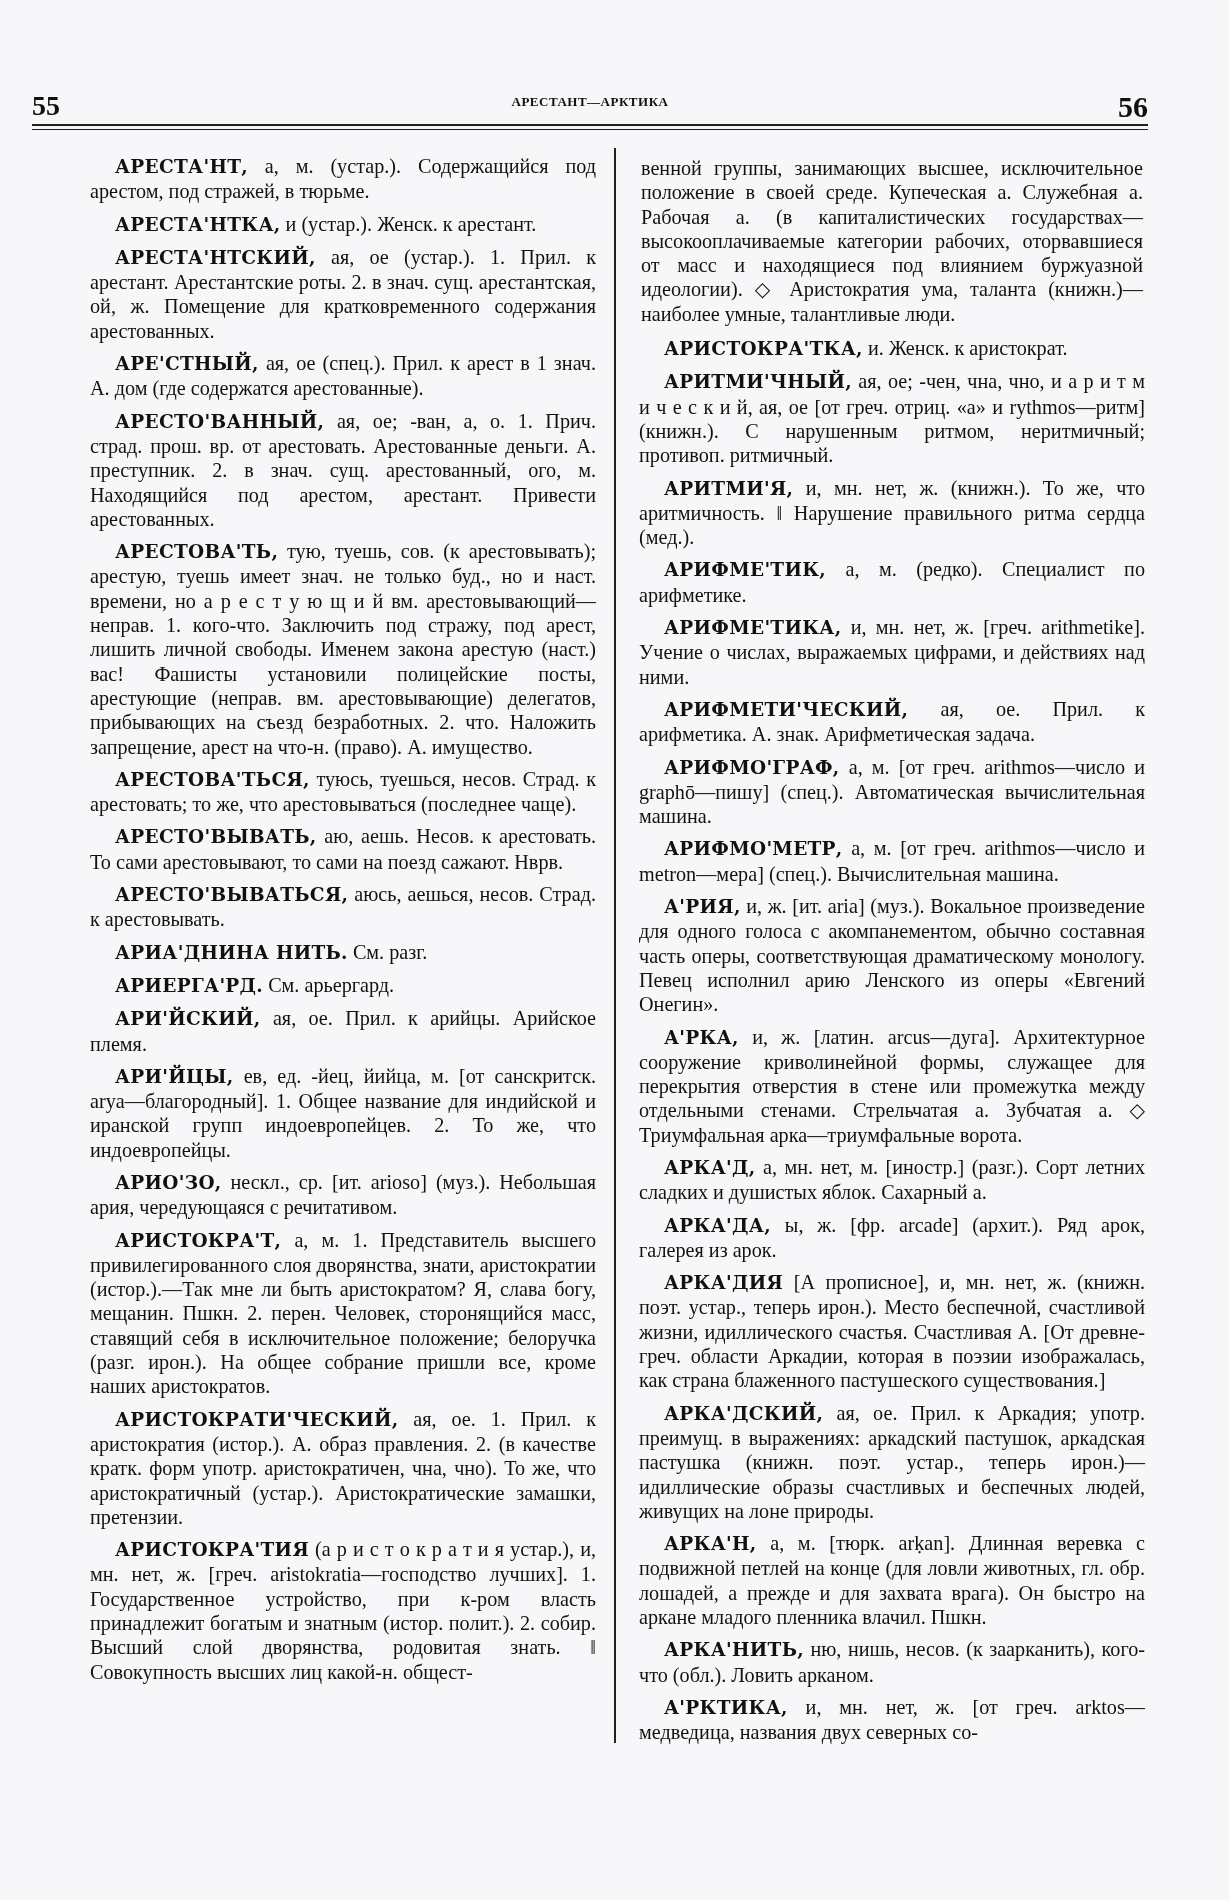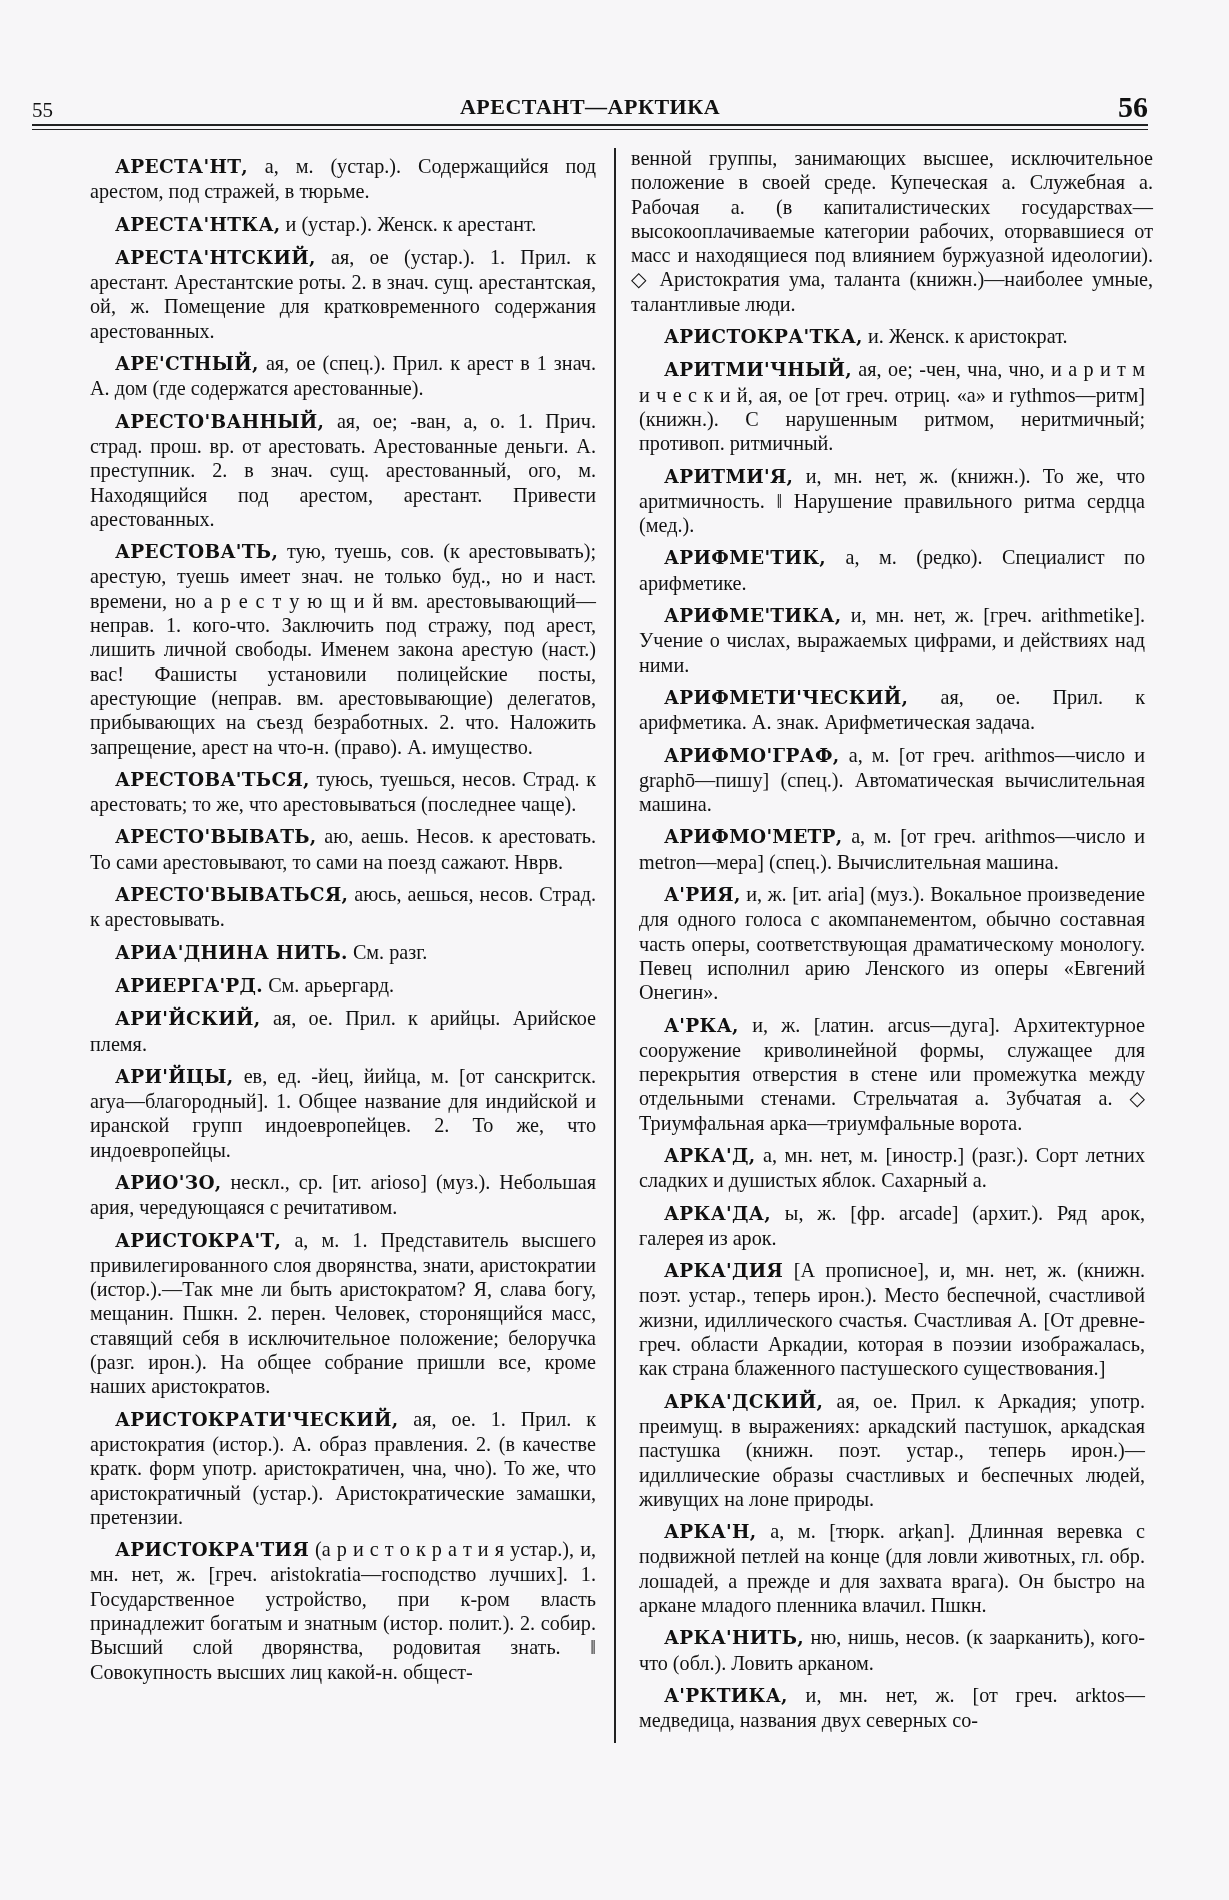--- a/index.html
+++ b/index.html
@@ -7,38 +7,38 @@
     width: 1229px; height: 1900px;
     background: #f7f6f8;
     font-family: "DejaVu Serif", "Liberation Serif", serif;
     color: #111;
     position: relative;
     overflow: hidden;
   }
   .page-header {
     position: absolute; left: 32px; top: 90px; width: 1116px; height: 40px;
   }
-  .page-num-left { position: absolute; left: 0; top: 0; font-size: 21px; font-weight: normal; font-family: "Liberation Serif", serif; margin-top: 8px; }
+  .page-num-left { position: absolute; left: 0; top: 0; font-size: 28px; font-weight: bold; font-family: "Liberation Serif", serif; }
   .page-num-right { position: absolute; right: 0; top: 0; font-size: 30px; font-weight: bold; font-family: "Liberation Serif", serif; }
-  .running-head { position: absolute; left: 0; right: 0; top: 4px; text-align: center; font-size: 22px; font-weight: bold; letter-spacing: 0.5px; font-family: "Liberation Serif", serif; }
+  .running-head { position: absolute; left: 0; right: 0; top: 4px; text-align: center; font-size: 13px; font-weight: bold; letter-spacing: 0.5px; font-family: "Liberation Serif", serif; }
   .rule { position: absolute; left: 32px; width: 1116px; height: 0; border-top: 2px solid #222; }
   .rule1 { top: 124px; }
   .rule2 { top: 129px; border-top-width: 1px; }
   .col-divider { position: absolute; left: 614px; top: 148px; width: 0; height: 1595px; border-left: 2px solid #222; }
   .column {
     position: absolute; top: 146px; width: 522px;
     font-family: "Liberation Serif", serif;
     font-size: 20.2px; line-height: 24.3px;
     text-align: justify; hyphens: manual;
   }
   .col-left { left: 82px; }
   .col-right { left: 631px; }
   .entry { text-indent: 25px; margin: 8px; }
   .head { font-weight: bold; font-family: "DejaVu Serif", serif; font-size: 18.5px; letter-spacing: 0.3px; }
-  .cont { text-indent: 0; margin: 0; }
+  .cont { text-indent: 0; margin: 10px; }
 </style>
 </head>
 <body>
 
 <div class="page-header">
   <span class="page-num-left">55</span>
   <span class="running-head">АРЕСТАНТ—АРКТИКА</span>
   <span class="page-num-right">56</span>
 </div>
 <div class="rule rule1"></div>

